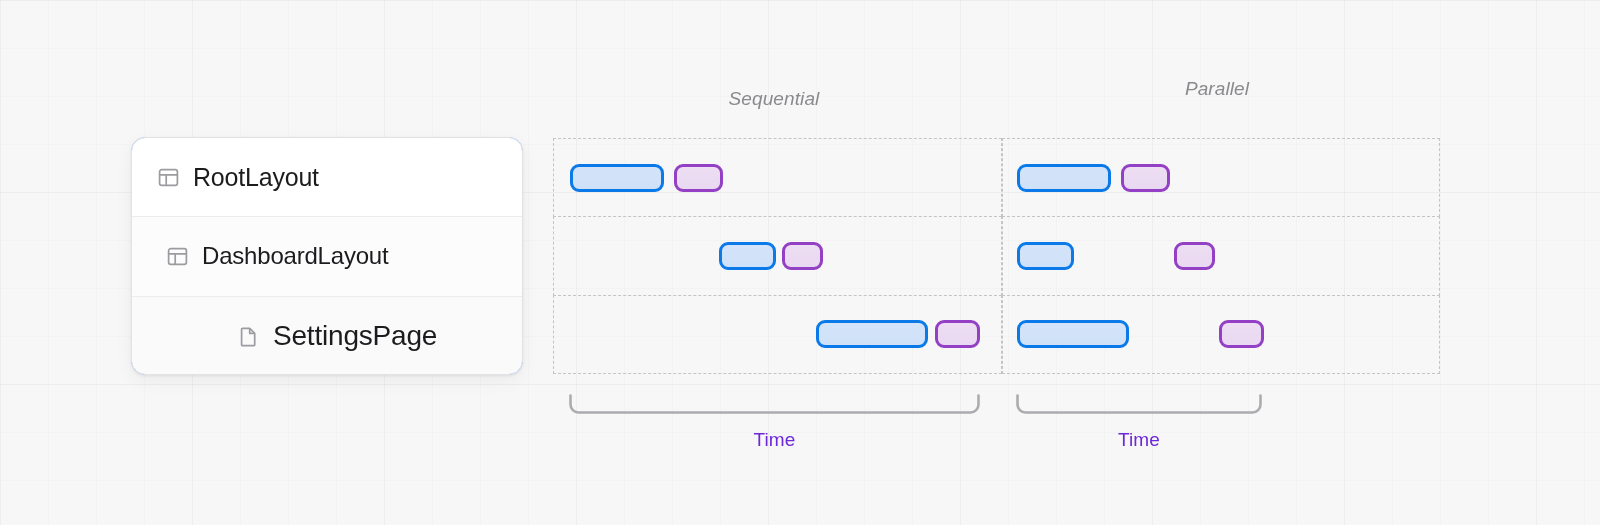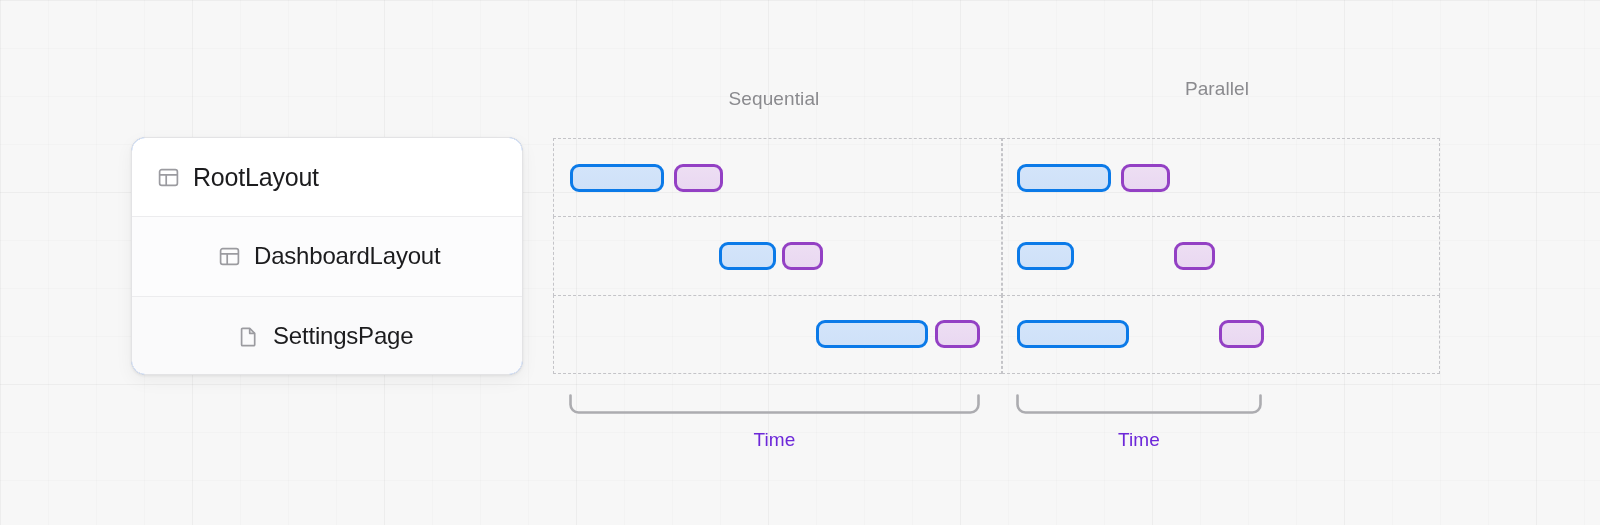--- a/index.html
+++ b/index.html
@@ -44,21 +44,21 @@
   }
 
   .route-row {
     height: 79.33px;
     display: flex;
     align-items: center;
     border-bottom: 1px solid #ececee;
   }
   .route-row:last-child { border-bottom: none; }
   .route-row.depth-0 { padding-left: 25px; background: #ffffff; }
-  .route-row.depth-1 { padding-left: 86px; background: #fcfcfd; }
+  .route-row.depth-1 { padding-left: 34px; background: #fcfcfd; }
   .route-row.depth-2 { padding-left: 105px; background: #fafafb; }
 
   .route-icon {
     width: 22px;
     height: 22px;
     flex: 0 0 22px;
     margin-right: 14px;
     display: flex;
     align-items: center;
     justify-content: center;
@@ -66,30 +66,31 @@
   }
   .route-icon svg { display: block; }
 
   .route-label {
     font-size: 25px;
     color: #1c1c1e;
     letter-spacing: -0.2px;
     white-space: nowrap;
   }
   .depth-1 .route-label { font-size: 24px; }
-  .depth-2 .route-label { font-size: 24px; }
+  .depth-2 .route-label { font-size: 28px; }
 
   
   .panel-title {
     position: absolute;
     font-size: 19px;
     color: #8a8a8e;
     white-space: nowrap;
     text-align: center;
     letter-spacing: 0.1px;
+    font-style: italic;
   }
 
   .timeline-panel {
     position: absolute;
     top: 138px;
     height: 238px;
   }
 
   .tl-row {
     position: relative;

